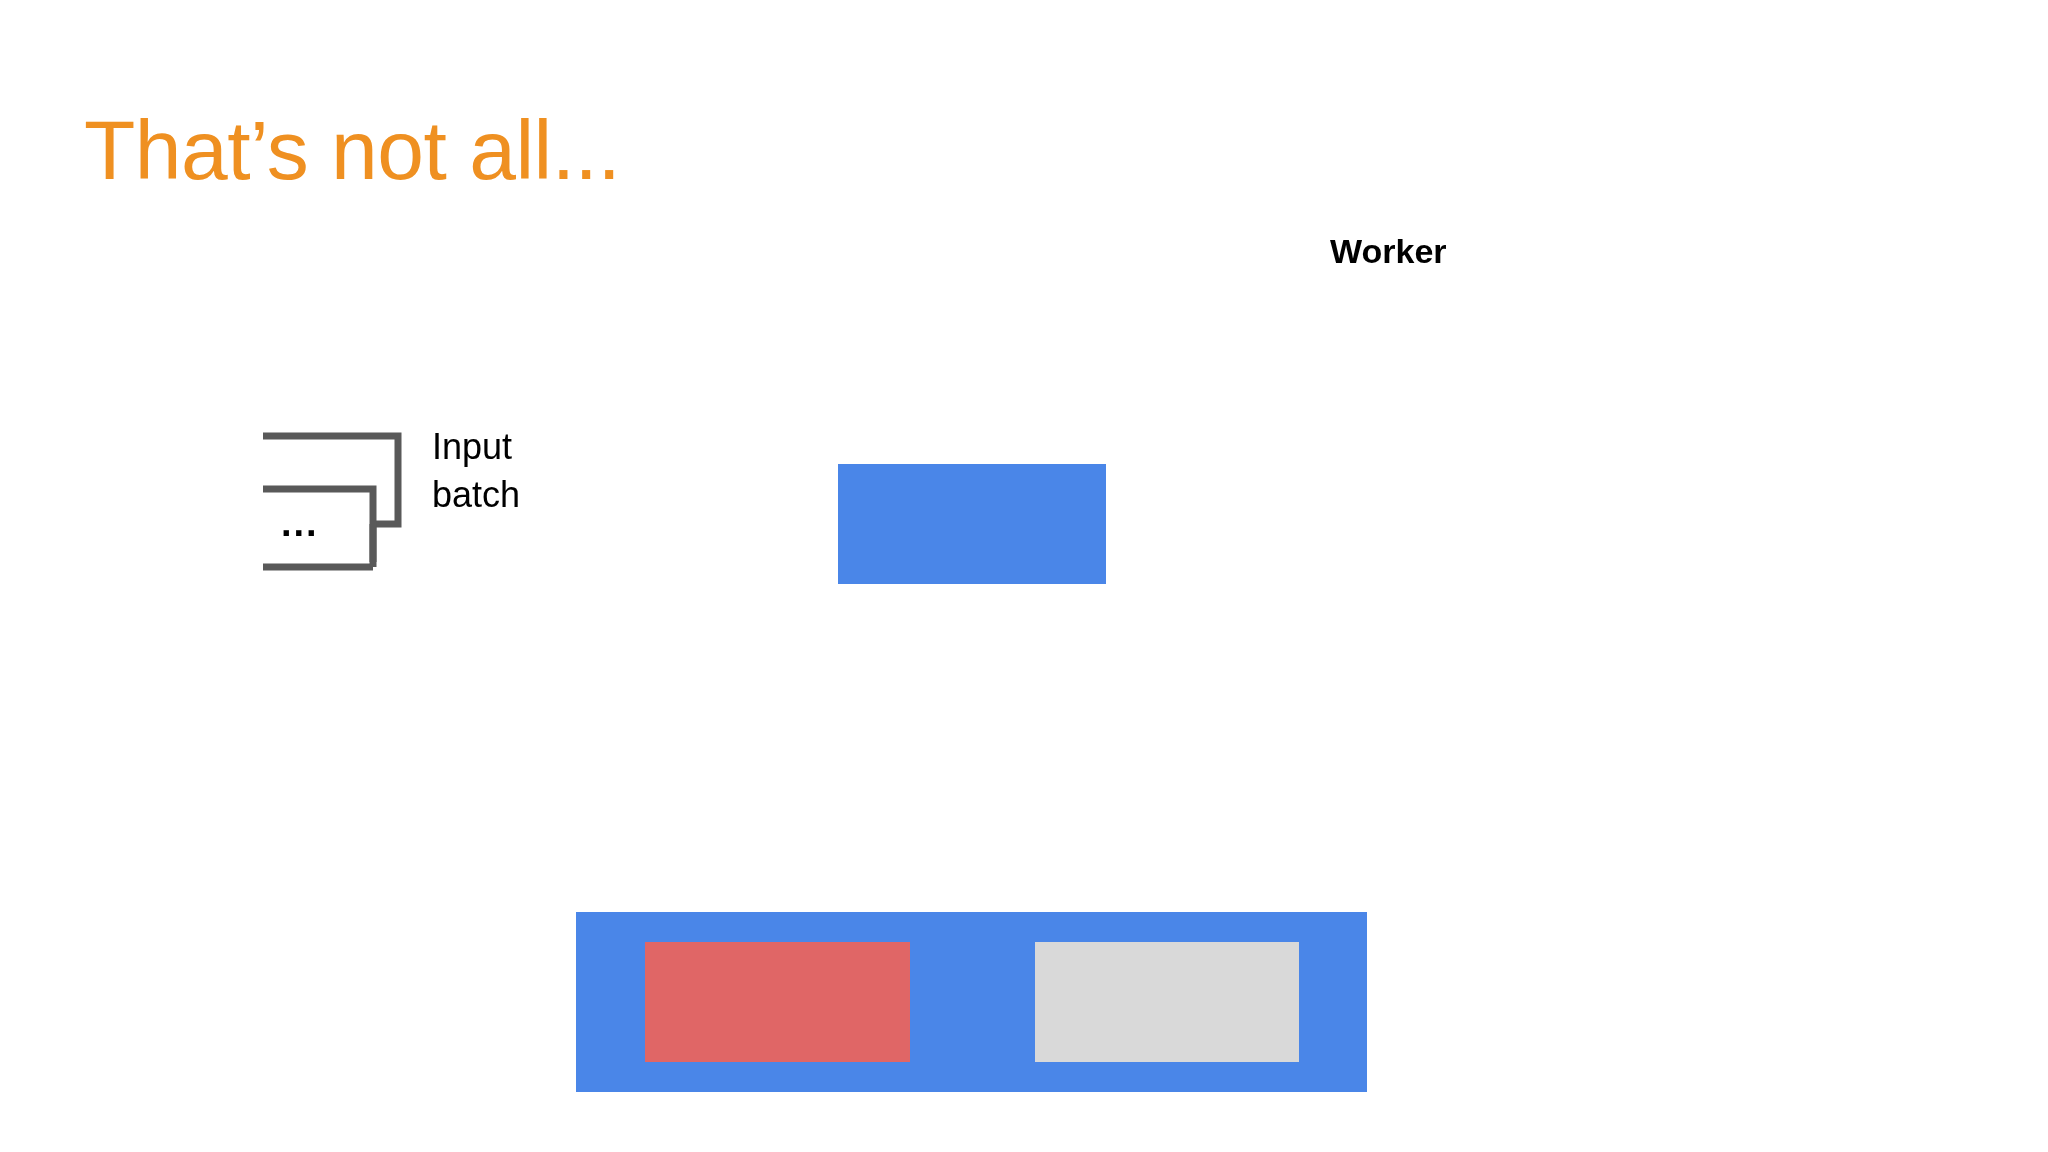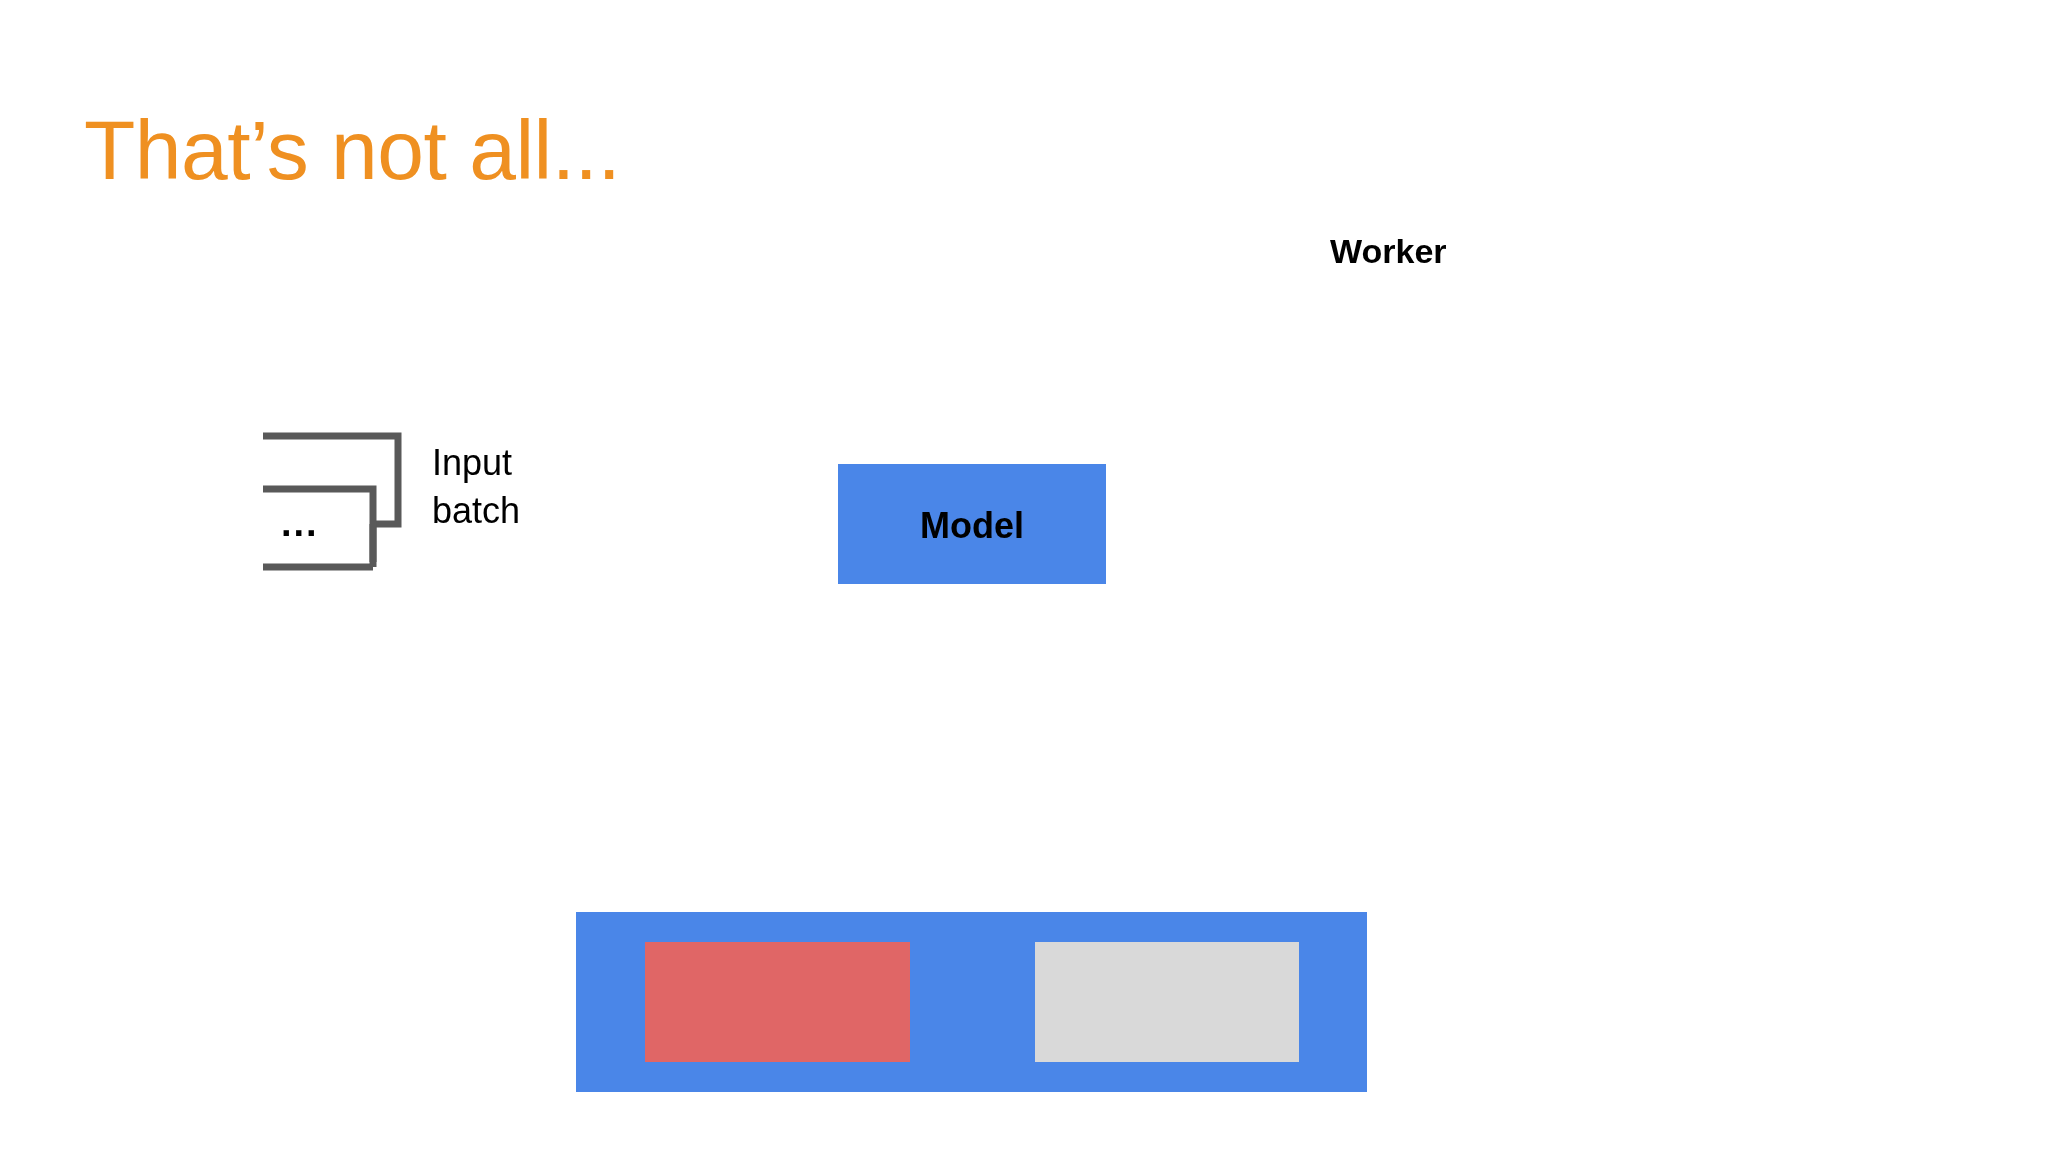--- a/index.html
+++ b/index.html
@@ -70,21 +70,21 @@
   }
   #label-worker {
     left: 1330px;
     top: 232px;
     font-size: 34px;
     text-align: left;
   }
   #label-input-batch {
     position: absolute;
     left: 432px;
-    top: 439px;
+    top: 423px;
     font-family: "Liberation Sans", sans-serif;
     font-size: 36px;
     font-weight: 400;
     color: #000000;
     line-height: 48px;
     white-space: pre-line;
   }
   #label-ellipsis {
     position: absolute;
     left: 281px;
@@ -163,21 +163,20 @@
 
     
     <g>
       <line x1="1348" y1="288" x2="1155" y2="420" stroke="#595959" stroke-width="9"></line>
       <path d="M 1175 398 L 1126 440 L 1186 432 z" fill="#595959"></path>
     </g>
 
   
 
   
-  <div class="node-label" id="label-model">Model</div>
 
 
 
   <div class="node-label" id="label-worker">Worker</div>
 
   <div id="label-input-batch">Input
 batch</div>
 
   <div id="label-ellipsis">...</div>
 

